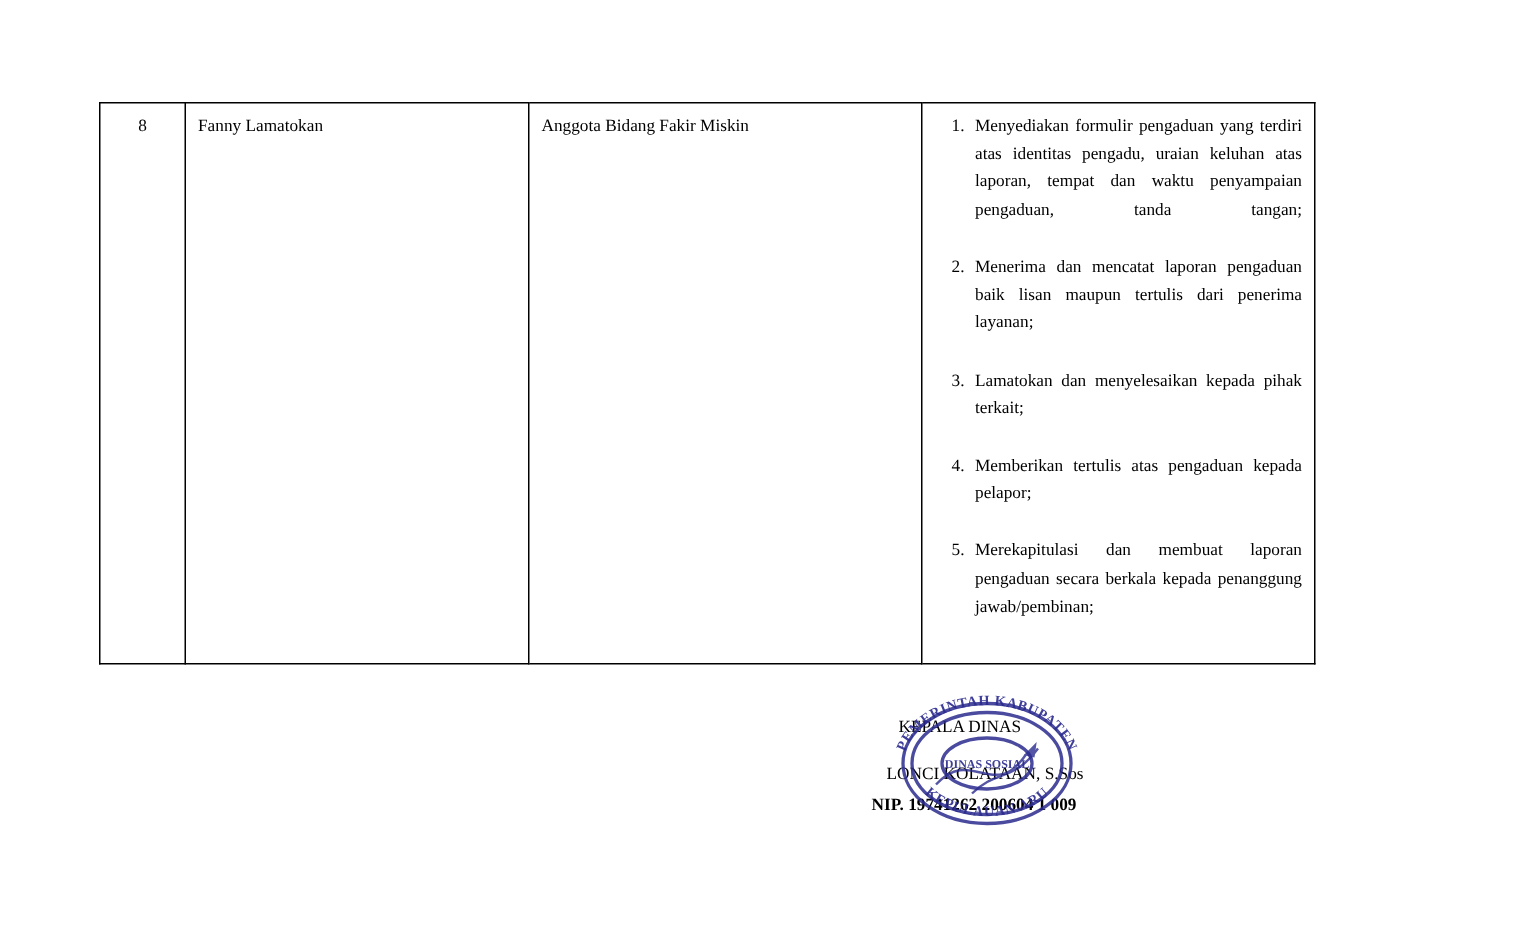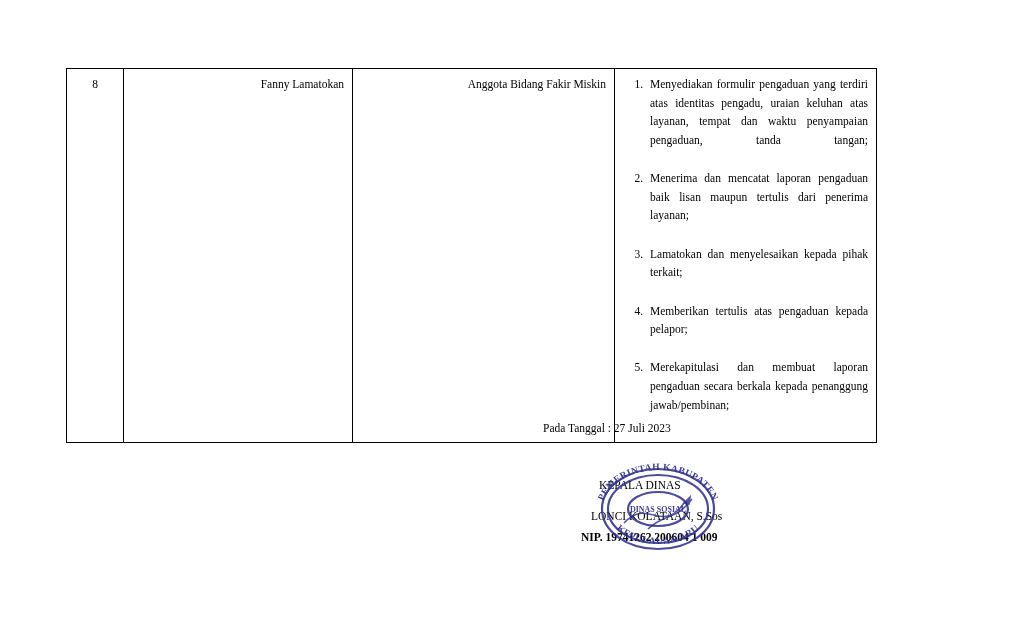--- a/index.html
+++ b/index.html
@@ -32,22 +32,22 @@
     table-layout: fixed;
   }
   .doc-table td {
     border: 1px solid #000000;
     vertical-align: top;
     padding: 6px 8px 8px 8px;
     font-size: 11.5px;
     line-height: 1.62;
   }
   .col-no    { width: 40px;  text-align: center; }
-  .col-name  { width: 212px; text-align: right; }
-  .col-role  { width: 245px; text-align: right; }
+  .col-name  { width: 212px; text-align: left; }
+  .col-role  { width: 245px; text-align: left; }
   .col-tasks { width: 245px; text-align: left; }
 
   .col-no, .col-name, .col-role { padding-top: 5px; }
 
   .task-list {
     margin: 0;
     padding: 0;
     list-style: none;
   }
   .task-list li {
@@ -124,21 +124,21 @@
   <table class="doc-table">
     <tbody>
       <tr>
         <td class="col-no">8</td>
         <td class="col-name">Fanny Lamatokan</td>
         <td class="col-role">Anggota Bidang Fakir Miskin</td>
         <td class="col-tasks">
           <ol class="task-list">
             <li>
               <span class="task-num">1.</span>
-              <span class="task-text">Menyediakan formulir pengaduan yang terdiri atas identitas pengadu, uraian keluhan atas layanan, tempat dan waktu penyampaian pengaduan, tanda tangan;</span>
+              <span class="task-text">Menyediakan formulir pengaduan yang terdiri atas identitas pengadu, uraian keluhan atas laporan, tempat dan waktu penyampaian pengaduan, tanda tangan;</span>
             </li>
             <li>
               <span class="task-num">2.</span>
               <span class="task-text">Menerima dan mencatat laporan pengaduan baik lisan maupun tertulis dari penerima layanan;</span>
             </li>
             <li>
               <span class="task-num">3.</span>
               <span class="task-text">Lamatokan dan menyelesaikan kepada pihak terkait;</span>
             </li>
             <li>
@@ -149,21 +149,20 @@
               <span class="task-num">5.</span>
               <span class="task-text">Merekapitulasi dan membuat laporan pengaduan secara berkala kepada penanggung jawab/pembinan;</span>
             </li>
           </ol>
         </td>
       </tr>
     </tbody>
   </table>
 
   <div class="sign-block">
-    <div class="sign-line">Pada Tanggal : 27 Juli 2023</div>
     <div class="sign-title">KEPALA DINAS</div>
     <div class="sign-name">LONCI KOLATAAN, S.Sos</div>
     <div class="sign-nip">NIP. 19741262 200604 1 009</div>
   </div>
 
   <div class="stamp">
     <svg width="140" height="90" viewBox="0 0 140 90" xmlns="http://www.w3.org/2000/svg">
       <defs>
         <path id="arcTop" d="M 14,47 A 56,40 0 0 1 126,47" fill="none"></path>
         <path id="arcBot" d="M 20,47 A 50,34 0 0 0 120,47" fill="none"></path>

